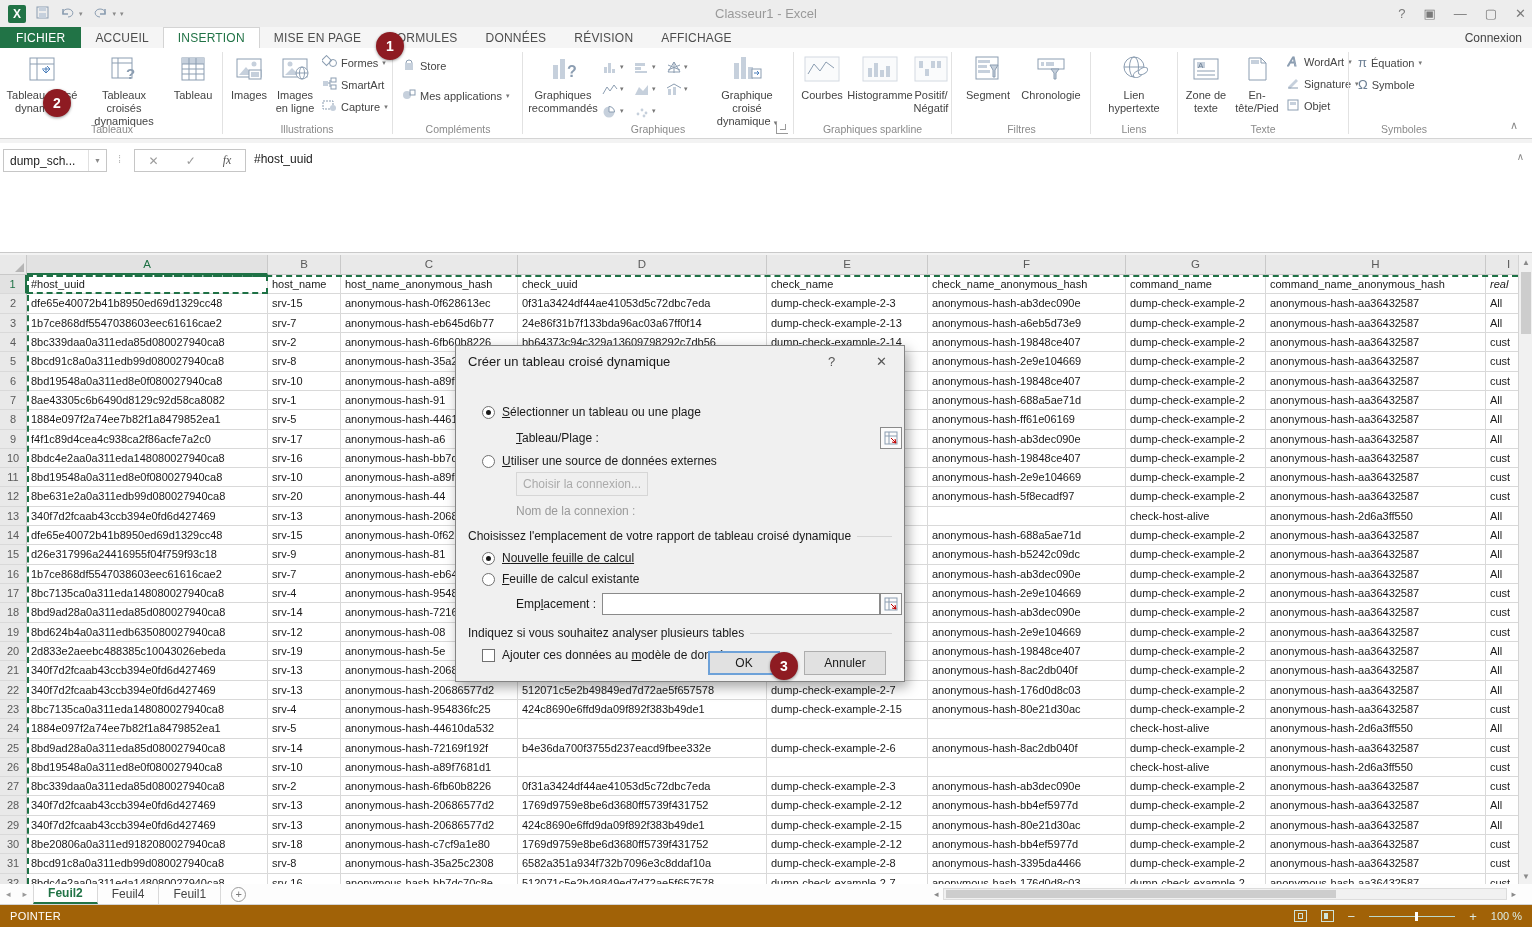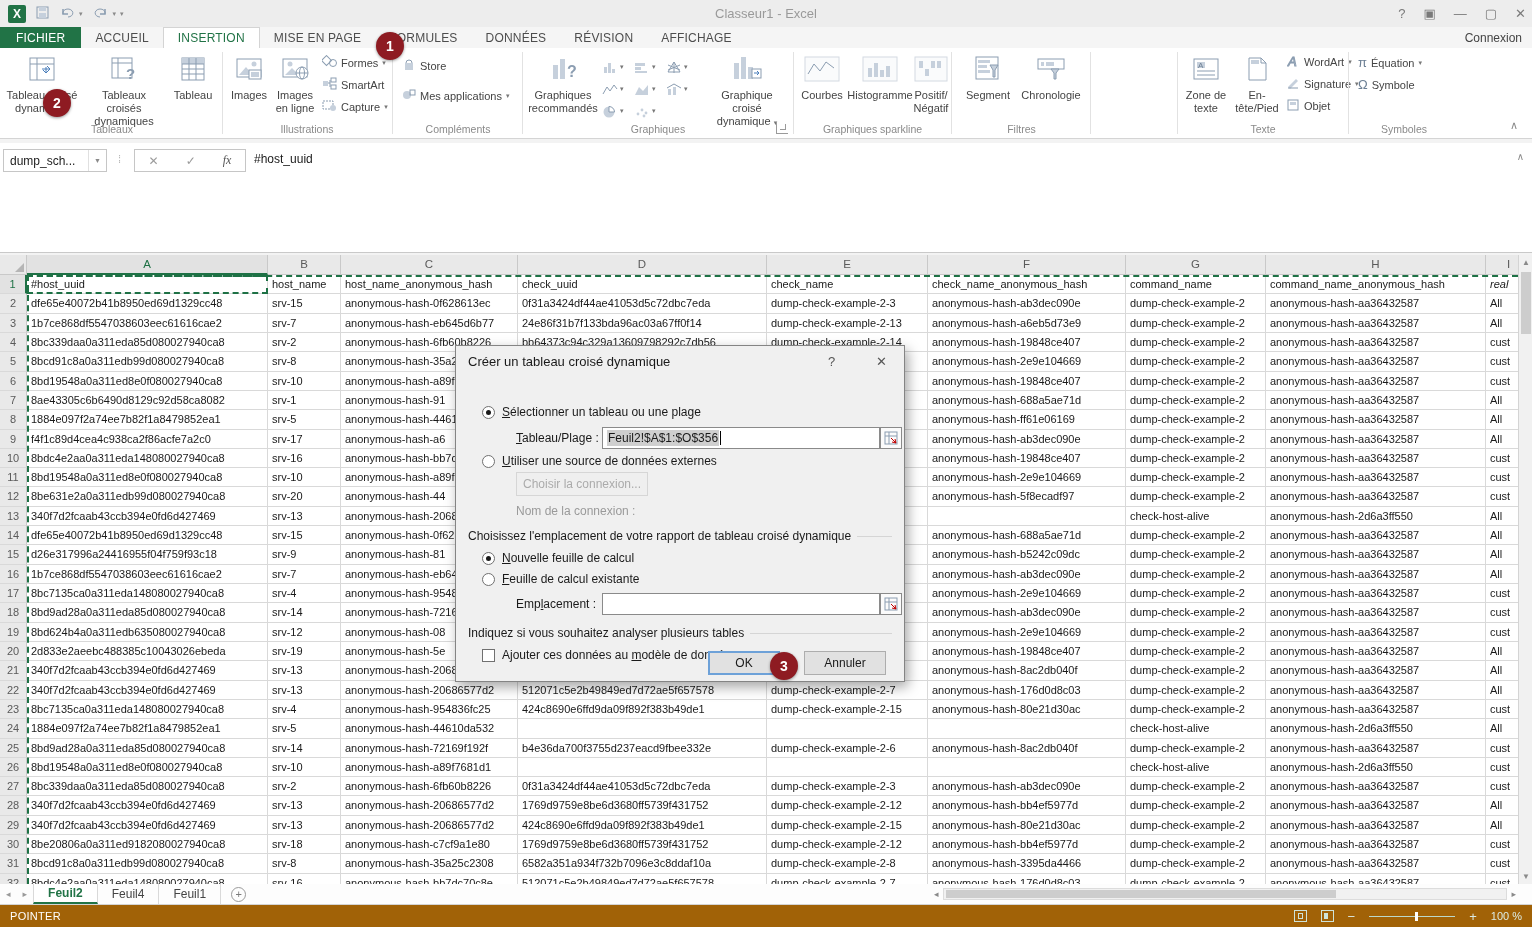--- a/index.html
+++ b/index.html
@@ -435,20 +435,35 @@
               <rect x="10" y="7" width="8" height="4" class="fl"></rect>
               <path d="M15 14 l8 0 -3 4 0 6 -2 0 0 -6 z" class="fl" stroke="#8b9db1"></path>
             </svg>
           </span>
         <span>Chronologie</span>
       </div>
       <div class="glabel">Filtres</div>
     </div>
     <div class="gsep" style="left:1090px;"></div>
 
+    <div class="rgroup" style="left:1092px;width:84px;">
+      <div class="bigbtn" style="left:6px;width:72px;">
+        <span class="bicon">
+            <svg width="30" height="28">
+              <circle cx="15" cy="12" r="10" class="ln"></circle>
+              <ellipse cx="15" cy="12" rx="4.5" ry="10" class="ln"></ellipse>
+              <line x1="5" y1="12" x2="25" y2="12" class="ln"></line>
+              <ellipse cx="19" cy="19" rx="5" ry="3" fill="#fff" stroke="#8b9db1" transform="rotate(-30 19 19)"></ellipse>
+              <ellipse cx="24" cy="16" rx="5" ry="3" fill="#fff" stroke="#8b9db1" transform="rotate(-30 24 16)"></ellipse>
+            </svg>
+          </span>
+        <span>Lien hypertexte</span>
+      </div>
+      <div class="glabel">Liens</div>
+    </div>
     <div class="gsep" style="left:1177px;"></div>
 
     <div class="rgroup" style="left:1179px;width:168px;">
       <div class="bigbtn" style="left:2px;width:50px;">
         <span class="bicon">
             <svg width="28" height="26">
               <rect x="2" y="3" width="24" height="20" class="ln" fill="#fbfcfd"></rect>
               <rect x="5" y="6" width="8" height="6" class="fl"></rect>
               <line x1="5" y1="15" x2="23" y2="15" class="ln"></line>
               <line x1="5" y1="19" x2="23" y2="19" class="ln"></line>
@@ -969,45 +984,41 @@
     <div class="dtitle">Créer un tableau croisé dynamique</div>
     <div class="dhelp">?</div>
     <div class="dclose">✕</div>
 
 
     <div class="radio" style="left:26px;top:59px;">
       <span class="rdot on"></span>
       <span><u>S</u><span>électionner un tableau ou une plage</span></span>
     </div>
     <div class="dlabel" style="left:60px;top:85px;"><u>T</u><span>ableau/Plage :</span></div>
-    <div class="dinput" style="left:146px;top:81px;width:278px;">
-      <span class="selval">Feuil2!$A$1:$O$356</span>
-        <span class="caret"></span>
-    </div>
     <div class="picker" style="left:424px;top:81px;">
       <svg width="14" height="14">
           <rect x="1" y="1" width="12" height="12" class="ln"></rect>
           <line x1="1" y1="5" x2="13" y2="5" class="ln"></line>
           <line x1="5" y1="1" x2="5" y2="13" class="ln"></line>
           <path d="M12 12 L7 7 M12 12 l-4 -1 M12 12 l-1 -4" stroke="#c00000" fill="none"></path>
         </svg>
     </div>
 
     <div class="radio" style="left:26px;top:108px;">
       <span class="rdot"></span>
       <span><u>U</u><span>tiliser une source de données externes</span></span>
     </div>
     <div class="dbtn-dis" style="left:60px;top:126px;">Choisir la connexion...</div>
     <div class="dlabel gray" style="left:60px;top:158px;">Nom de la connexion :</div>
 
     <div class="dsect" style="top:183px;">
         <span>Choisissez l'emplacement de votre rapport de tableau croisé dynamique</span>
       </div>
 
-    <div class="radio" style="left:26px;top:205px;">
+    <div class="radio" style="left:26px;top:205px;text-decoration:underline;">
       <span class="rdot on"></span>
       <span><u>N</u><span>ouvelle feuille de calcul</span></span>
     </div>
     <div class="radio" style="left:26px;top:226px;">
       <span class="rdot"></span>
       <span><u>F</u><span>euille de calcul existante</span></span>
     </div>
     <div class="dlabel" style="left:60px;top:251px;"><span>Emp</span><u>l</u><span>acement :</span></div>
     <div class="dinput" style="left:146px;top:247px;width:278px;">
         <span></span>

